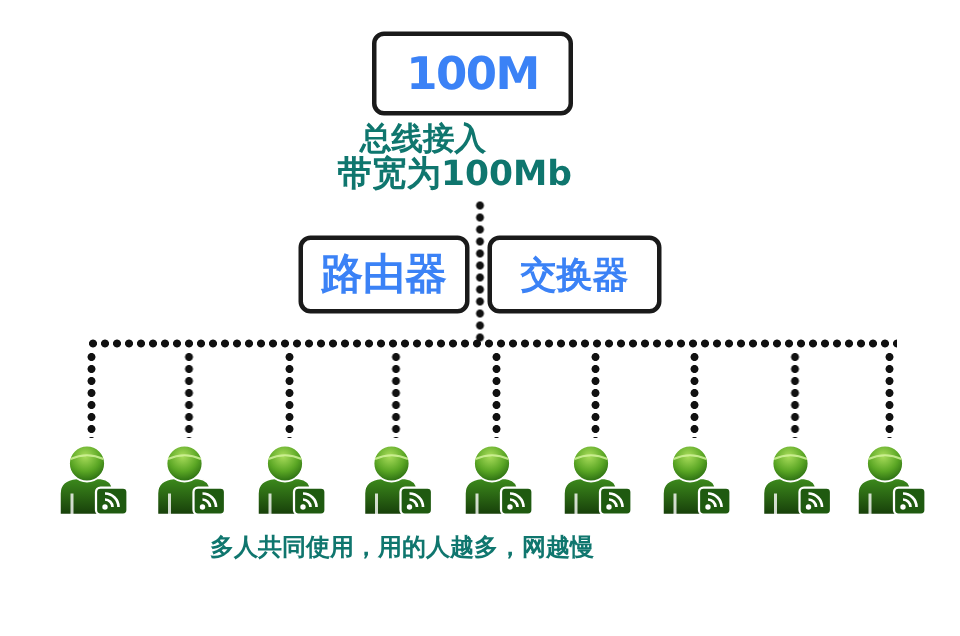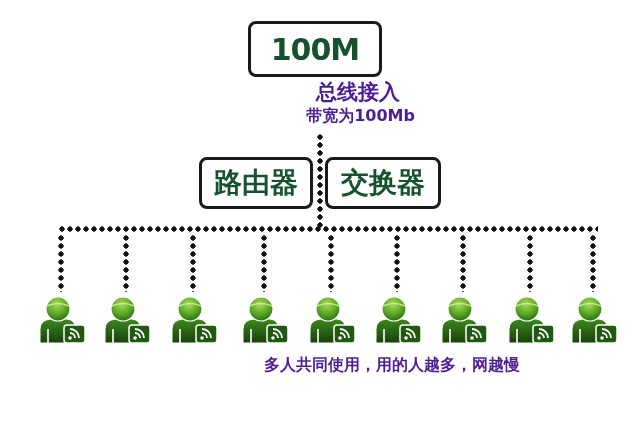--- a/index.html
+++ b/index.html
@@ -5,31 +5,31 @@
   html, body { margin: 0; padding: 0; }
   body {
     width: 640px; height: 424px; background: #ffffff;
     position: relative; overflow: hidden;
     font-family: "DejaVu Sans", "Liberation Sans", sans-serif;
   }
   .box {
     position: absolute; box-sizing: border-box;
     border: 3px solid #1a1a1a; border-radius: 8px;
     background: #fff; display: flex; align-items: center; justify-content: center;
-    color: #14532d; font-weight: bold;
+    color: #3b82f6; font-weight: bold;
   }
   #bus-box { left: 248px; top: 21px; width: 134px; height: 56px; font-size: 30px; letter-spacing: -1px; }
   #router-box { left: 199px; top: 157px; width: 114px; height: 52px; font-size: 28px; justify-content: center; }
-  #switch-box { left: 325px; top: 157px; width: 116px; height: 52px; font-size: 28px; }
+  #switch-box { left: 325px; top: 157px; width: 116px; height: 52px; font-size: 24px; }
   .red-text {
-    position: absolute; color: #4c1d95; font-weight: bold; text-align: right;
+    position: absolute; color: #0f766e; font-weight: bold; text-align: left;
     white-space: nowrap;
   }
   #bus-caption-1 { left: 240px; top: 80px; width: 160px; font-size: 21px; line-height: 24px; }
-  #bus-caption-2 { left: 225px; top: 104px; width: 190px; font-size: 16px; line-height: 24px; }
+  #bus-caption-2 { left: 225px; top: 104px; width: 190px; font-size: 23px; line-height: 24px; }
   #footer-caption { left: 140px; top: 352px; width: 380px; font-size: 16px; line-height: 26px; }
   .dots-v {
     position: absolute; width: 6px;
     background-image: radial-gradient(circle, #111 2.4px, transparent 2.9px);
     background-size: 6px 8px; background-repeat: repeat-y;
   }
   .dots-h {
     position: absolute; height: 6px;
     background-image: radial-gradient(circle, #111 2.4px, transparent 2.9px);
     background-size: 8px 6px; background-repeat: repeat-x;

